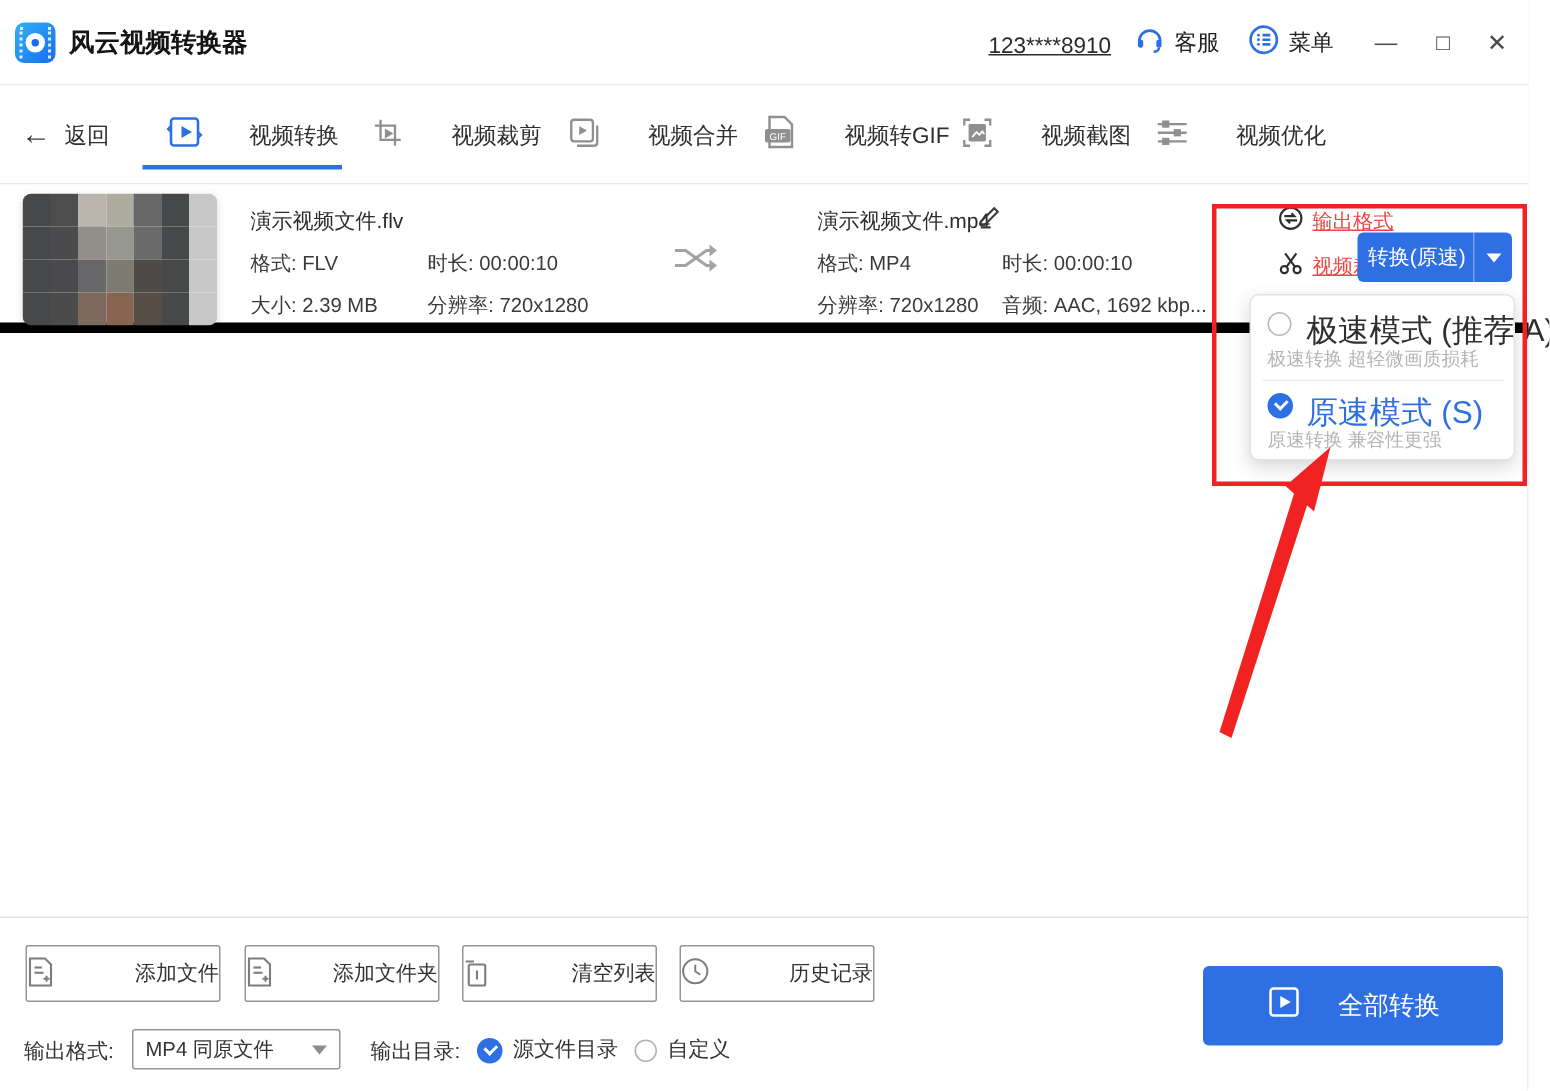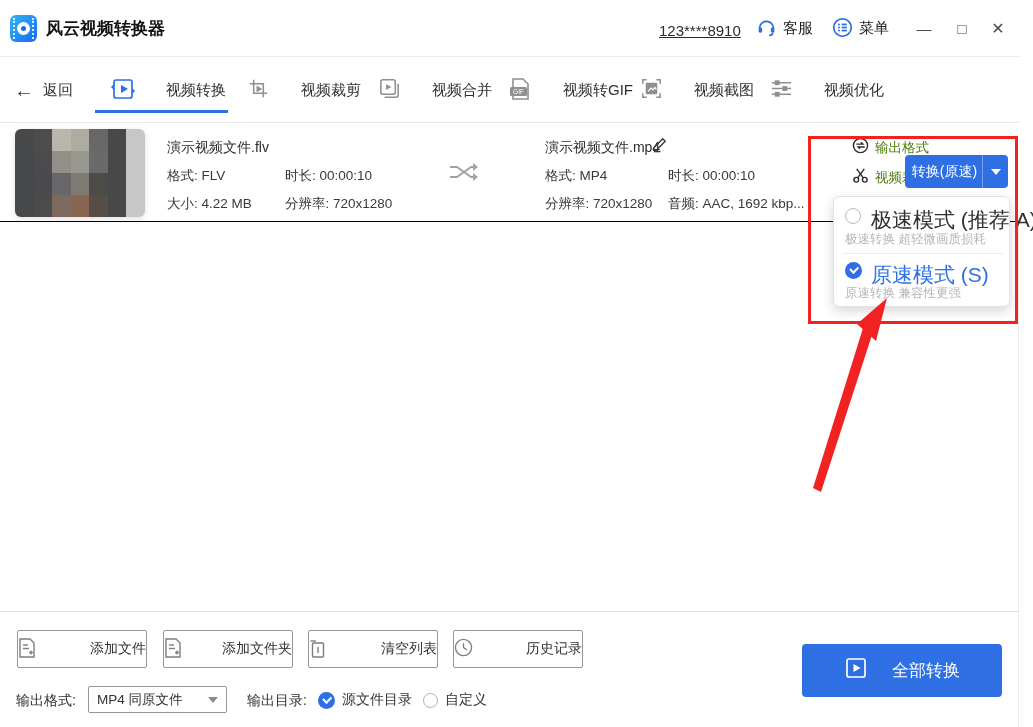--- a/index.html
+++ b/index.html
@@ -30,29 +30,29 @@
   
   .navbar { position:absolute; left:0; top:57px; width:1019px; height:66px; background:#fff; border-bottom:1px solid #e8e8e8; }
   .back { position:absolute; left:14px; top:0; height:66px; display:flex; align-items:center; gap:9px; font-size:15px; color:#2f2f2f; cursor:pointer; }
   .back .arrow { font-size:20px; color:#3a3a3a; line-height:1; }
   .tab { position:absolute; top:0; height:66px; display:flex; align-items:center; gap:30px; font-size:15px; color:#2f2f2f; cursor:pointer; }
   .tab-1 { left:110px; } .tab-2 { left:246px; } .tab-3 { left:377px; }
   .tab-4 { left:507px; } .tab-5 { left:639px; } .tab-6 { left:769px; }
   .tab-underline { position:absolute; left:95px; top:53px; width:133px; height:3px; background:#2e70e4; }
 
   
-  .filerow { position:absolute; left:0; top:123px; width:1019px; height:99px; background:#fff; border-bottom:1px solid #000000; }
+  .filerow { position:absolute; left:0; top:123px; width:1019px; height:99px; background:#fff; border-bottom:7px solid #000000; }
   .thumb { position:absolute; left:15px; top:6px; width:130px; height:88px; border-radius:6px; overflow:hidden;
            display:grid; grid-template-columns:repeat(7,1fr); grid-template-rows:repeat(4,1fr); box-shadow:0 2px 6px rgba(0,0,0,.12); }
   .fname { position:absolute; top:16px; font-size:14px; color:#2c2c2c; }
   .fdetail { position:absolute; font-size:13.5px; color:#3a3a3a; }
   .src-name { left:167px; } .dst-name { left:545px; }
   .pencil { position:absolute; left:651px; top:13px; cursor:pointer; }
   .shuffle { position:absolute; left:447px; top:37px; cursor:default; }
-  .action-link { position:absolute; font-size:13.5px; color:#4d7c0f; cursor:pointer; z-index:2; }
+  .action-link { position:absolute; font-size:13.5px; color:#ef4444; text-decoration:underline; cursor:pointer; z-index:2; }
   .action-ic { position:absolute; z-index:1; }
   .convert-btn { position:absolute; left:905px; top:32px; width:103px; height:33px; background:#2e70e4; border-radius:4px;
                  display:flex; align-items:center; color:#fff; font-size:14px; cursor:pointer; z-index:3; }
   .convert-btn .lbl { flex:1; text-align:center; padding-left:2px; }
   .convert-btn .caret-box { width:26px; height:33px; display:flex; align-items:center; justify-content:center;
                  border-left:1px solid rgba(255,255,255,.35); }
   .caret-down { width:0; height:0; border-left:5px solid transparent; border-right:5px solid transparent; border-top:6px solid #fff; }
 
   
   .dropdown { position:absolute; left:833px; top:196px; width:177px; height:111px; background:#fff; border:1px solid #e3e3e3;
@@ -241,21 +241,21 @@
           <div style="background: rgb(125, 105, 93);"></div>
           <div style="background: rgb(135, 101, 80);"></div>
           <div style="background: rgb(87, 77, 71);"></div>
           <div style="background: rgb(71, 72, 73);"></div>
           <div style="background: rgb(199, 199, 199);"></div>
         </div>
 
     <div class="fname src-name">演示视频文件.flv</div>
     <div class="fdetail" style="left:167px; top:44px;">格式: FLV</div>
     <div class="fdetail" style="left:285px; top:44px;">时长: 00:00:10</div>
-    <div class="fdetail" style="left:167px; top:72px;">大小: 4.22 MB</div>
+    <div class="fdetail" style="left:167px; top:72px;">大小: 2.39 MB</div>
     <div class="fdetail" style="left:285px; top:72px;">分辨率: 720x1280</div>
 
     <span class="shuffle">
       <svg width="34" height="24" viewBox="0 0 34 24" fill="none" stroke="#a3a3a3" stroke-width="2">
         <path d="M3 7h7l14 10h5"></path>
             <path d="M3 17h7l14-10h5"></path>
         <path d="M26 3l5 4-5 4" fill="#a3a3a3" stroke="none"></path>
             <path d="M26 13l5 4-5 4" fill="#a3a3a3" stroke="none"></path>
       </svg>
     </span>

